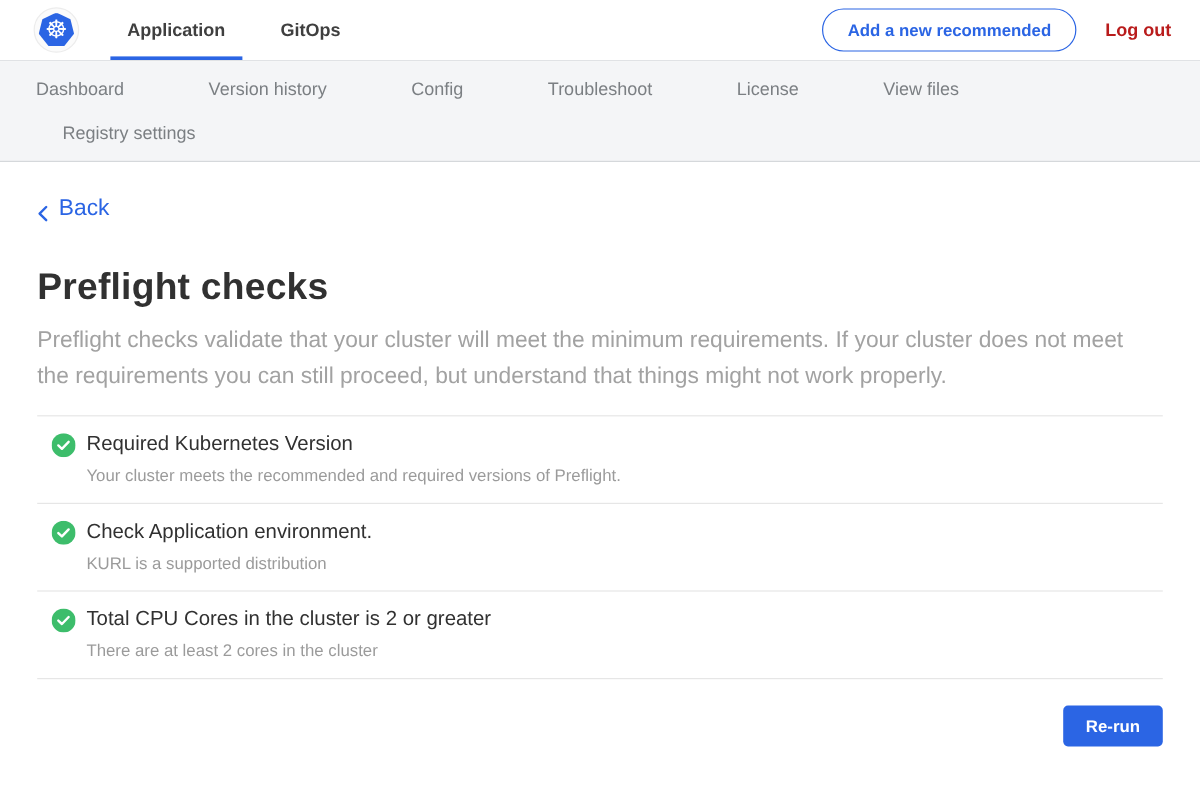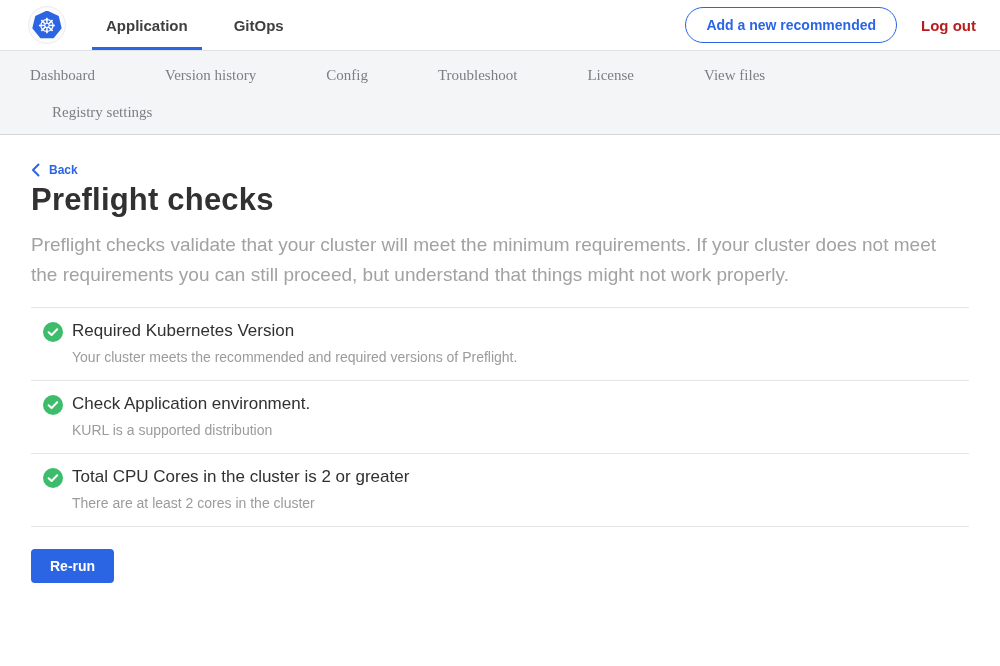--- a/index.html
+++ b/index.html
@@ -77,45 +77,45 @@
     color: #b91c1c;
     cursor: pointer;
   }
 
   
   .subnav {
     background: #f4f5f7;
     border-bottom: 1px solid #d5d8db;
     padding: 15px 0 13px 30px;
   }
-  .subnav-row { display: block; font-family: Liberation Serif, serif; }
+  .subnav-row { display: block; }
   .subnav-row.second { margin-top: 19px; padding-left: 22px; }
   .subnav-item {
     display: inline-block;
     font-size: 15px;
     color: #7b7f83;
     margin-right: 66px;
     cursor: pointer;
   }
 
   
   .main { padding: 0 31px; }
   .back-link {
     margin-top: 28px;
     display: inline-flex;
-    align-items: flex-start;
+    align-items: flex-end;
     color: var(--accent, #2b65e4);
-    font-size: 12px;
-    font-weight: 700;
+    font-size: 19px;
+    font-weight: 400;
     cursor: pointer;
   }
   .back-link svg { margin-right: 9px; display: block; }
 
   .page-title {
-    margin-top: 1px;
+    margin-top: 31px;
     font-size: 31px;
     font-weight: 700;
     color: #313131;
     letter-spacing: 0.2px;
   }
   .page-desc {
     margin-top: 12px;
     font-size: 19px;
     line-height: 30px;
     color: #a2a2a2;
@@ -153,20 +153,21 @@
   }
   .check-msg {
     margin-top: 8px;
     font-size: 14px;
     color: #9b9b9b;
   }
 
   .footer-actions {
     margin-top: 22px;
     display: flex;
+    justify-content: flex-end;
   }
   .btn-primary {
     background: var(--accent, #2b65e4);
     color: #ffffff;
     border: 0;
     font-family: inherit;
     font-size: 14px;
     font-weight: 700;
     padding: 9px 19px;
     border-radius: 4px;

